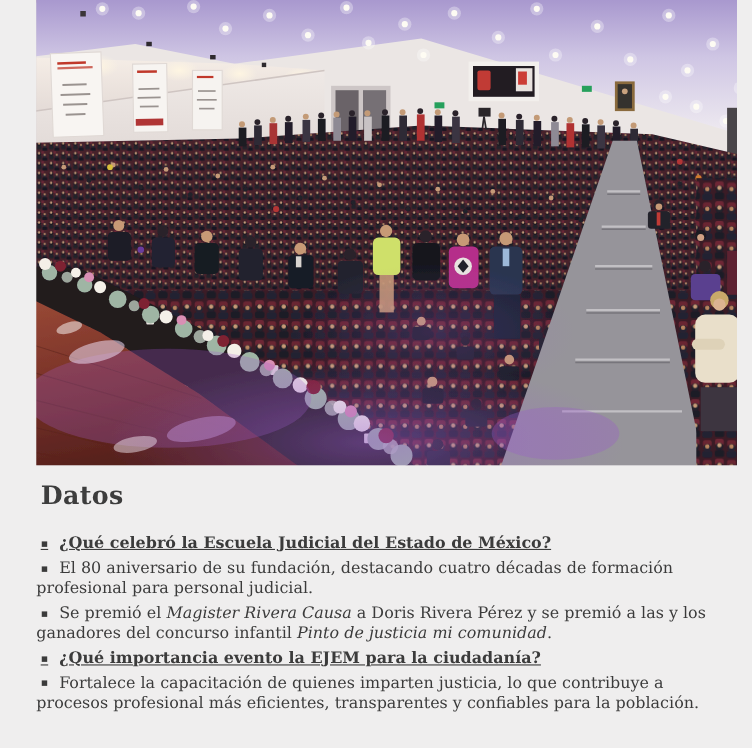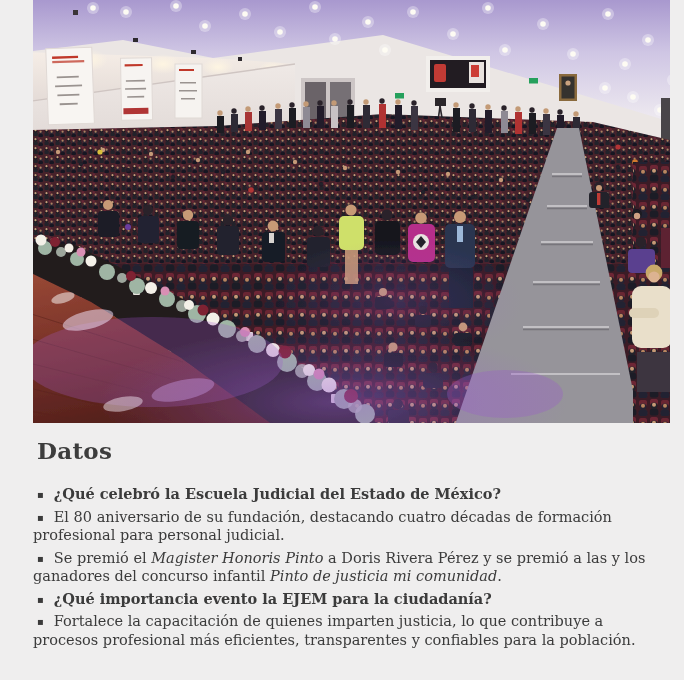--- a/index.html
+++ b/index.html
@@ -28,21 +28,21 @@
     font-size:14.5px;line-height:1.28;
   }
   ul.qa-list li{margin:0 0 4px 0;}
   ul.qa-list li::before{
     content:"\25AA";
     font-size:10px;
     margin:0 10px 0 4px;
     vertical-align:1px;
     color:#3b3b3b;
   }
-  li.q{font-weight:700;}
+  li.q{font-weight:700;text-decoration:underline;}
   li.a em{font-style:italic;}
 </style>
 </head>
 <body>
 
 <div class="page">
 
   <figure class="photo-wrap">
   <svg width="637" height="423" viewBox="0 0 637 423" xmlns="http://www.w3.org/2000/svg">
     <defs>
@@ -485,19 +485,19 @@
     </g>
   </svg>
   </figure>
 
   <main class="article">
     <h1 class="section-heading">Datos</h1>
 
     <ul class="qa-list">
       <li class="q"><strong>¿Qué celebró la Escuela Judicial del Estado de México?</strong></li>
       <li class="a"><span>El 80 aniversario de su fundación, destacando cuatro décadas de formación profesional para personal judicial.</span></li>
-      <li class="a"><span>Se premió el </span><em>Magister Honoris Pinto</em><span> a Doris Rivera Pérez y se premió a las y los ganadores del concurso infantil </span><em>Pinto de justicia mi comunidad</em><span>.</span></li>
+      <li class="a"><span>Se premió el </span><em>Magister Rivera Causa</em><span> a Doris Rivera Pérez y se premió a las y los ganadores del concurso infantil </span><em>Pinto de justicia mi comunidad</em><span>.</span></li>
       <li class="q"><strong>¿Qué importancia evento la EJEM para la ciudadanía?</strong></li>
       <li class="a"><span>Fortalece la capacitación de quienes imparten justicia, lo que contribuye a procesos profesional más eficientes, transparentes y confiables para la población.</span></li>
     </ul>
   </main>
 
 </div>
 
 </body></html>

